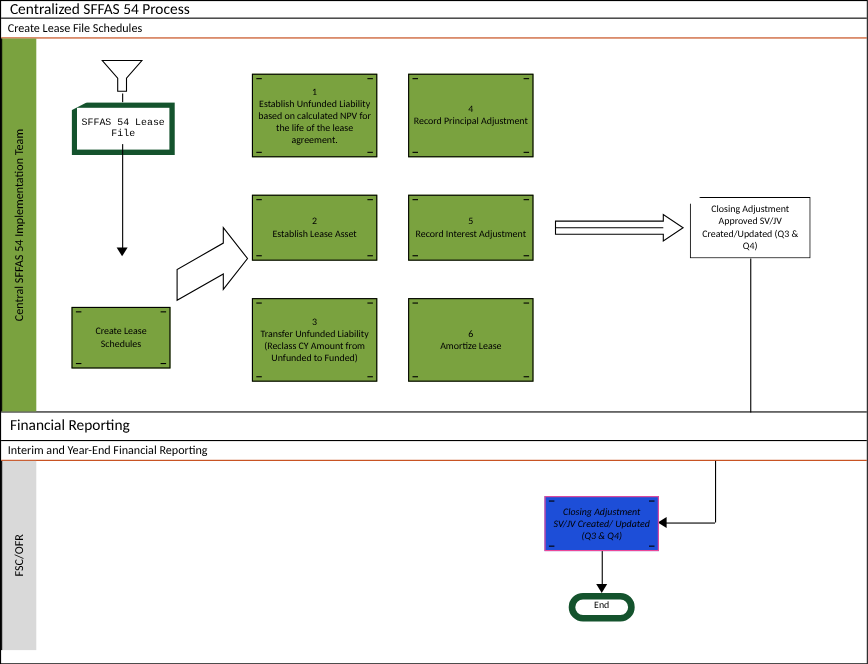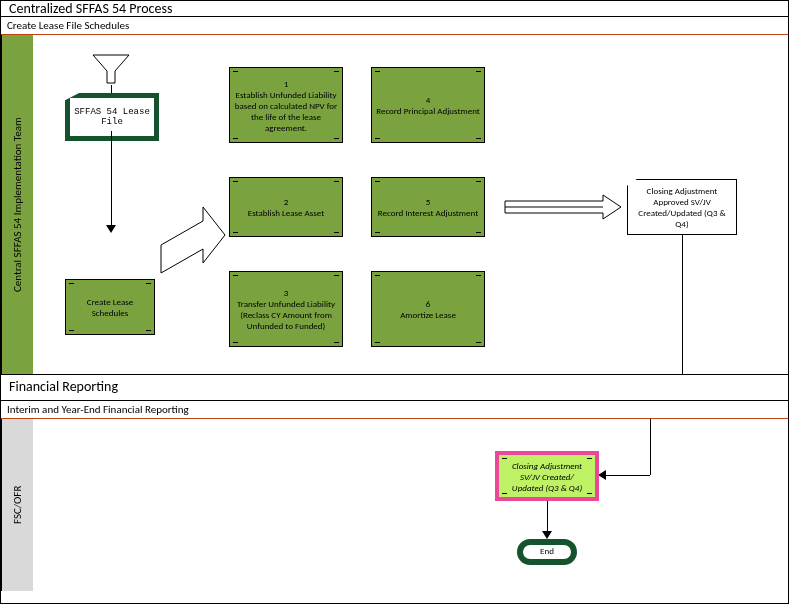--- a/index.html
+++ b/index.html
@@ -98,22 +98,22 @@
     position: absolute;
     width: 5px;
     top: 3px; bottom: 3px;
     border-top: 1px solid #000;
     border-bottom: 1px solid #000;
   }
   .g-box::before { left: 3px; }
   .g-box::after  { right: 3px; }
   .grey-box {
     position: absolute;
-    background: #bef264;
-    border: 4px solid #ec4899;
+    background: #1d4ed8;
+    border: 1px solid #ec4899;
     text-align: center;
     font-size: 9px;
     font-style: italic;
     display: flex;
     align-items: center;
     justify-content: center;
     padding: 4px 6px;
   }
   .grey-box::before, .grey-box::after {
     content: "";

